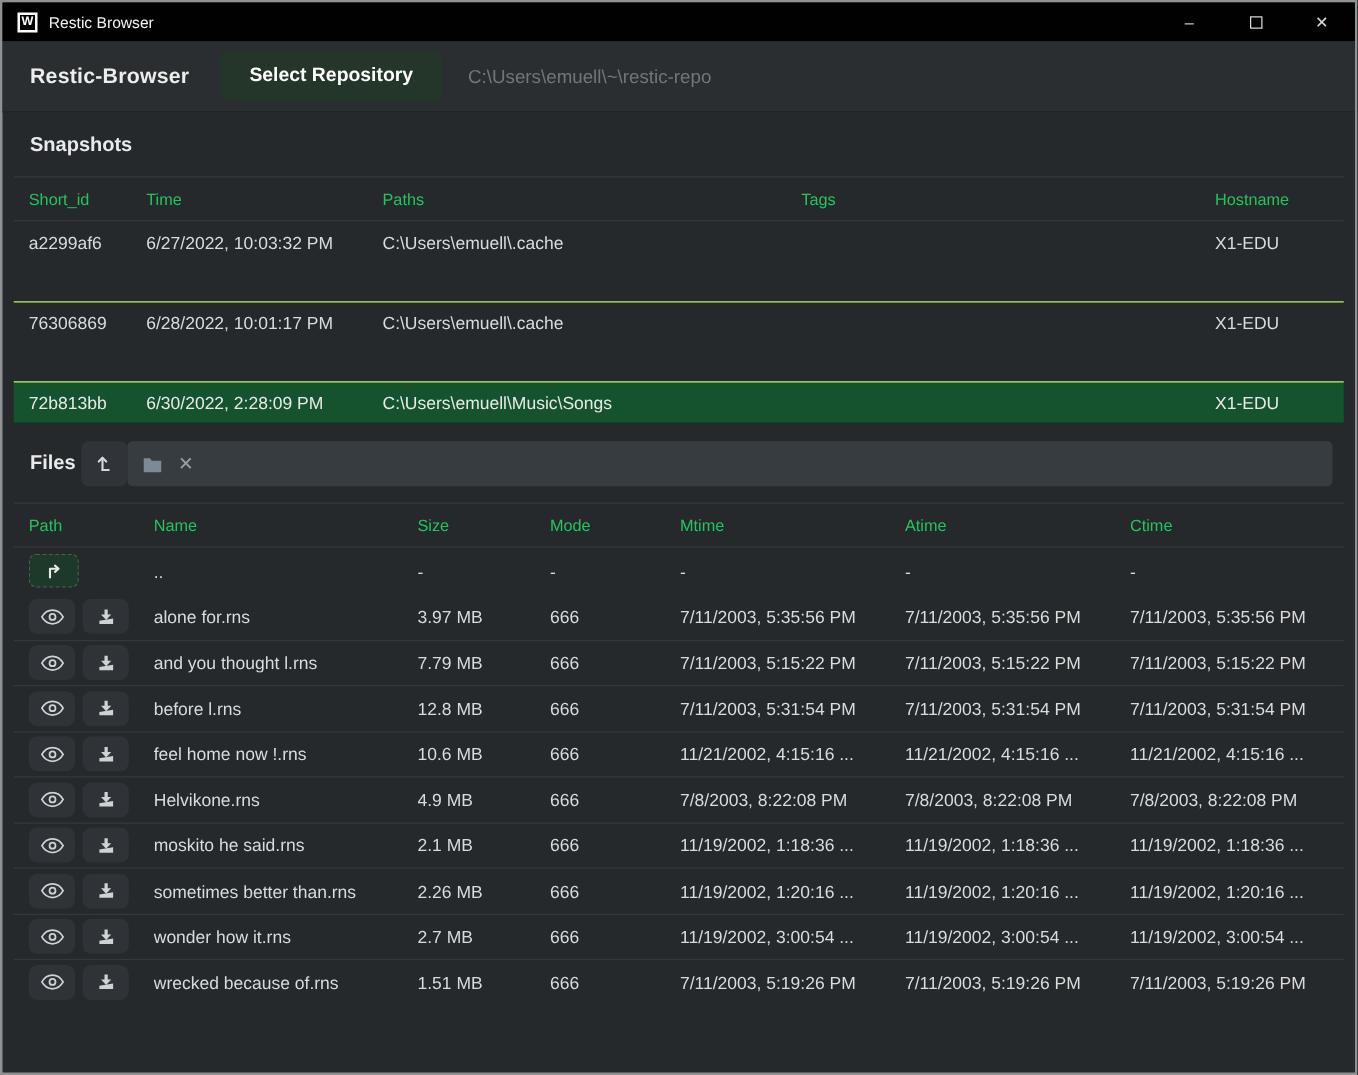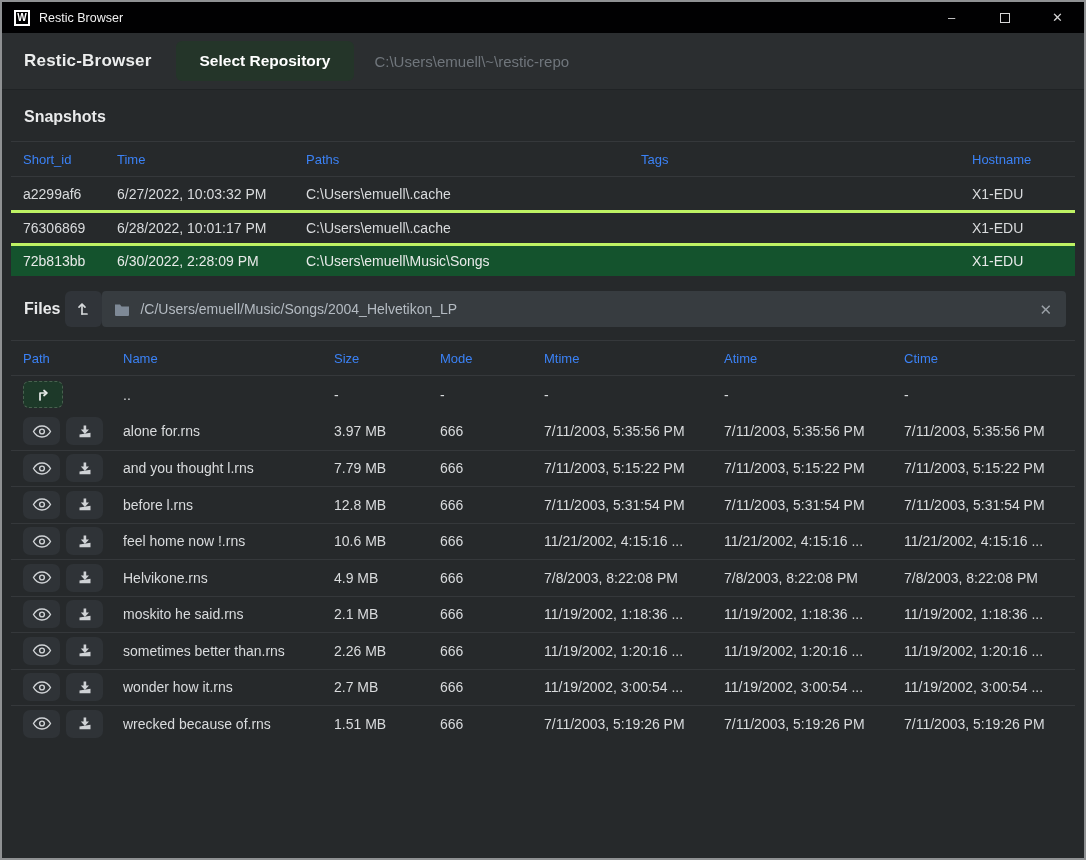--- a/index.html
+++ b/index.html
@@ -43,27 +43,27 @@
     margin-left: 24px; height: 40px; padding: 0 24px;
     background: #243529; color: #fff; font-weight: 700; font-size: 15.5px;
     border: none; border-radius: 6px; cursor: pointer;
     font-family: "Liberation Sans", sans-serif;
   }
   .repo-path { margin-left: 20px; font-size: 15px; color: #70767c; }
   
   .section-title { font-size: 16px; font-weight: 700; color: #e9eaeb; padding: 18px 22px 15px; }
   .table-wrap { margin: 0 9px; }
   .thead { border-top: 1px solid #35383b; border-bottom: 1px solid #35383b; }
-  .thead .c { font-size: 13px; color: #3b82f6; font-weight: 400; }
+  .thead .c { font-size: 13px; color: #22c55e; font-weight: 400; }
   .snap-grid {
     display: grid; grid-template-columns: 94px 189px 335px 331px 1fr;
     align-items: center; padding: 0 12px; height: 36px;
   }
   .snap-row { height: 33px; font-size: 14px; color: #d9dbdd; cursor: pointer; }
-  .snap-row + .snap-row { border-top: 3px solid #bef264; }
+  .snap-row + .snap-row { border-top: 1px solid #bef264; margin-top: 31px; }
   .snap-row.selected { background: #14532d; color: #e8eae9; }
   .c { white-space: nowrap; overflow: hidden; }
   
   .files-bar { display: flex; align-items: center; padding: 15px 18px 13px 22px; }
   .files-label { font-size: 16px; font-weight: 700; color: #e9eaeb; }
   .up-btn {
     width: 37px; height: 36px; background: #303439; border: none; border-radius: 6px;
     display: flex; align-items: center; justify-content: center; cursor: pointer;
     margin-left: 5px;
   }
@@ -168,21 +168,20 @@
             <path d="M3 6.2 L6 3.2 L9 6.2"></path>
         </svg>
       </span>
     </button>
     <div class="breadcrumb">
       <span>
         <svg width="16" height="13" viewBox="0 0 16 13" fill="#7e8996">
           <path d="M1 1.5 h5 l1.5 2 H15 v8.5 a1 1 0 0 1 -1 1 H2 a1 1 0 0 1 -1 -1 Z"></path>
         </svg>
       </span>
-      <span class="breadcrumb-path">/C/Users/emuell/Music/Songs/2004_Helvetikon_LP</span>
       <button class="clear-btn"><span>✕</span></button>
     </div>
   </div>
 
   <div class="table-wrap">
     <div class="thead files-grid">
       <div class="c">Path</div>
       <div class="c">Name</div>
       <div class="c">Size</div>
       <div class="c">Mode</div>

